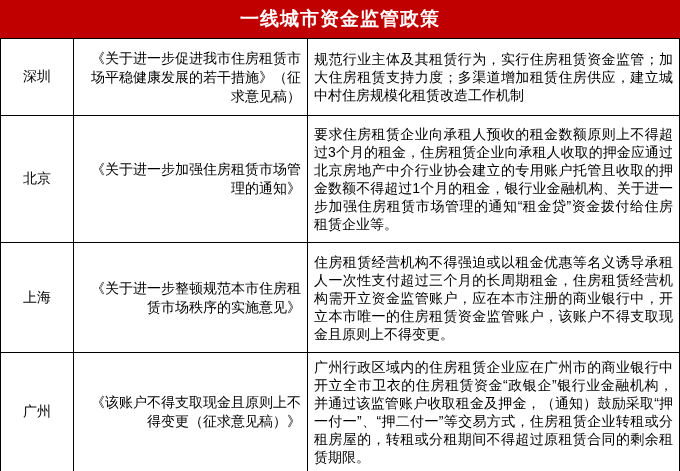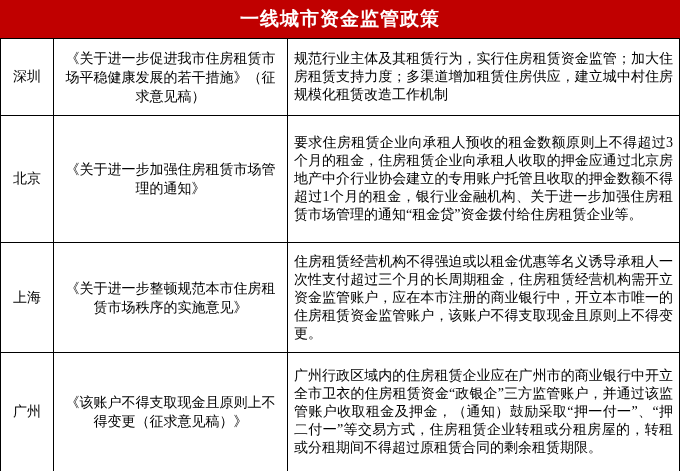--- a/index.html
+++ b/index.html
@@ -1,20 +1,20 @@
 <!DOCTYPE html>
 <html><head>
 <meta charset="utf-8">
 <style>
   html, body { margin: 0; padding: 0; background: #ffffff; }
   .page {
     width: 680px;
     height: 471px;
     background: #22c55e;
-    font-family: Liberation Serif, serif;
+    font-family: Liberation Sans, sans-serif;
     color: #000000;
     overflow: hidden;
     box-sizing: border-box;
   }
   .header {
     width: 680px;
     height: 38px;
     background: #c00000;
     color: #ffffff;
     display: flex;
@@ -31,31 +31,31 @@
     table-layout: fixed;
     background: #ffffff;
   }
   table.policy-table td {
     border: 1px solid #000000;
     vertical-align: middle;
     box-sizing: border-box;
     overflow: hidden;
   }
   td.city-cell {
-    width: 53px;
+    width: 73px;
     text-align: center;
     font-size: 14px;
     padding: 2px 12px;
   }
   td.policy-cell {
     width: 234px;
     font-size: 14px;
     line-height: 19px;
     padding: 2px 6px;
-    text-align: center;
+    text-align: right;
   }
   td.desc-cell {
     font-size: 14px;
     line-height: 18px;
     padding: 3px 6px;
     text-align: justify;
   }
   tr.row-shenzhen  { height: 77px; }
   tr.row-beijing   { height: 127px; }
   tr.row-shanghai  { height: 110px; }
@@ -83,18 +83,18 @@
         <td class="desc-cell">要求住房租赁企业向承租人预收的租金数额原则上不得超过3个月的租金，住房租赁企业向承租人收取的押金应通过北京房地产中介行业协会建立的专用账户托管且收取的押金数额不得超过1个月的租金，银行业金融机构、关于进一步加强住房租赁市场管理的通知“租金贷”资金拨付给住房租赁企业等。</td>
       </tr>
       <tr class="row-shanghai">
         <td class="city-cell">上海</td>
         <td class="policy-cell">《关于进一步整顿规范本市住房租赁市场秩序的实施意见》</td>
         <td class="desc-cell">住房租赁经营机构不得强迫或以租金优惠等名义诱导承租人一次性支付超过三个月的长周期租金，住房租赁经营机构需开立资金监管账户，应在本市注册的商业银行中，开立本市唯一的住房租赁资金监管账户，该账户不得支取现金且原则上不得变更。</td>
       </tr>
       <tr class="row-guangzhou">
         <td class="city-cell">广州</td>
         <td class="policy-cell">《该账户不得支取现金且原则上不得变更（征求意见稿）》</td>
-        <td class="desc-cell">广州行政区域内的住房租赁企业应在广州市的商业银行中开立全市卫衣的住房租赁资金“政银企”三方监管账户，并通过该监管账户收取租金及押金，（通知）鼓励采取“押一付一”、“押二付一”等交易方式，住房租赁企业转租或分租房屋的，转租或分租期间不得超过原租赁合同的剩余租赁期限。</td>
+        <td class="desc-cell">广州行政区域内的住房租赁企业应在广州市的商业银行中开立全市卫衣的住房租赁资金“政银企”银行业金融机构，并通过该监管账户收取租金及押金，（通知）鼓励采取“押一付一”、“押二付一”等交易方式，住房租赁企业转租或分租房屋的，转租或分租期间不得超过原租赁合同的剩余租赁期限。</td>
       </tr>
     </tbody>
   </table>
 
 </div>
 
 </body></html>

